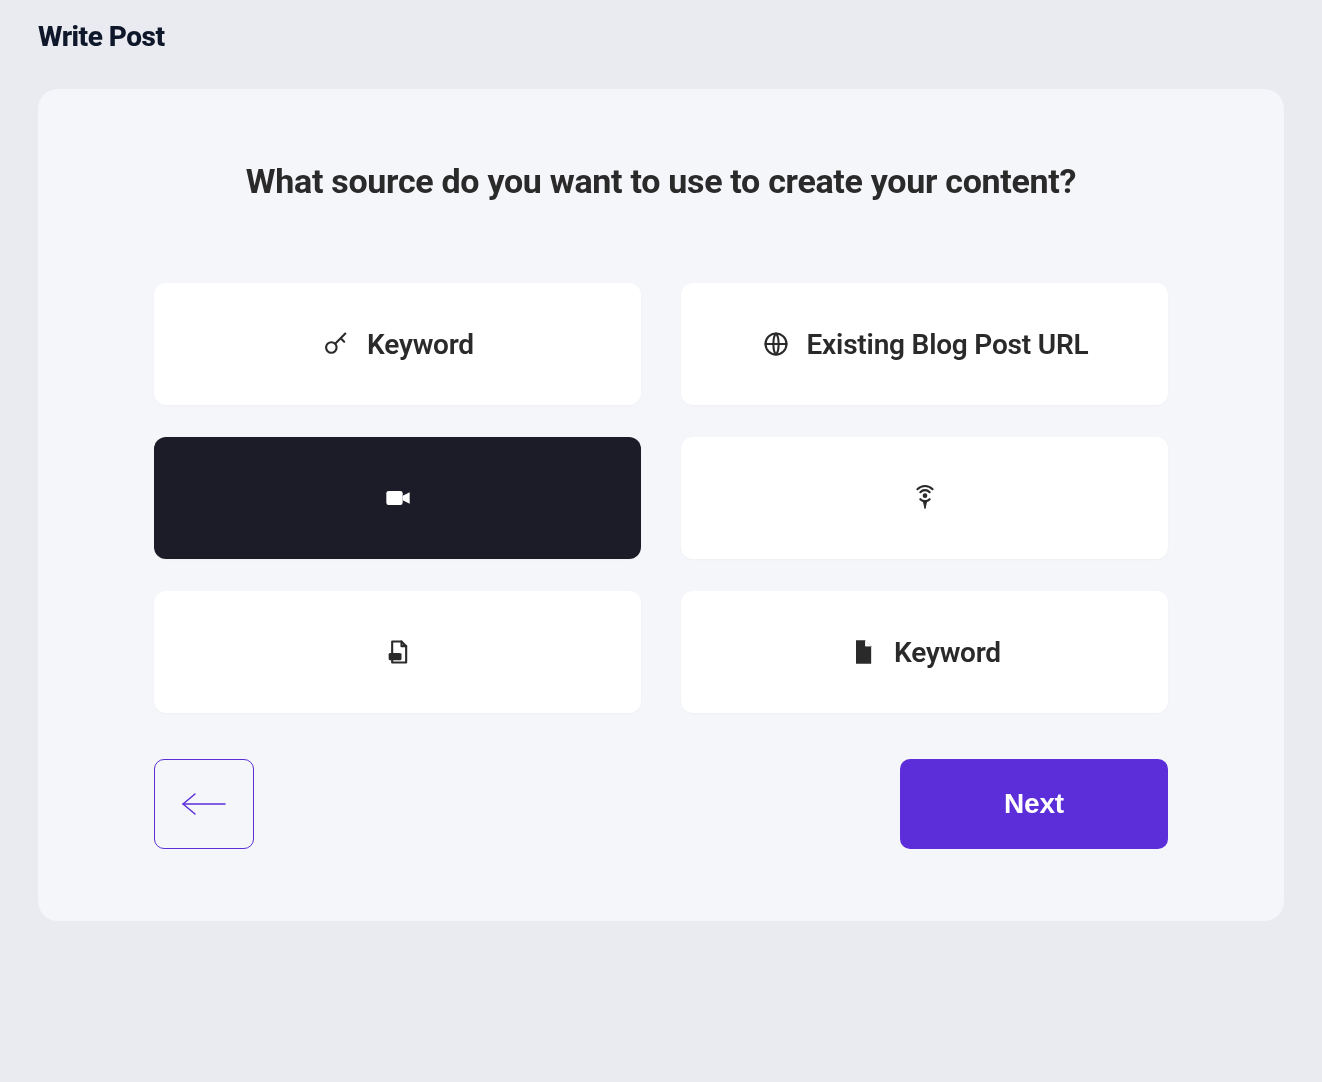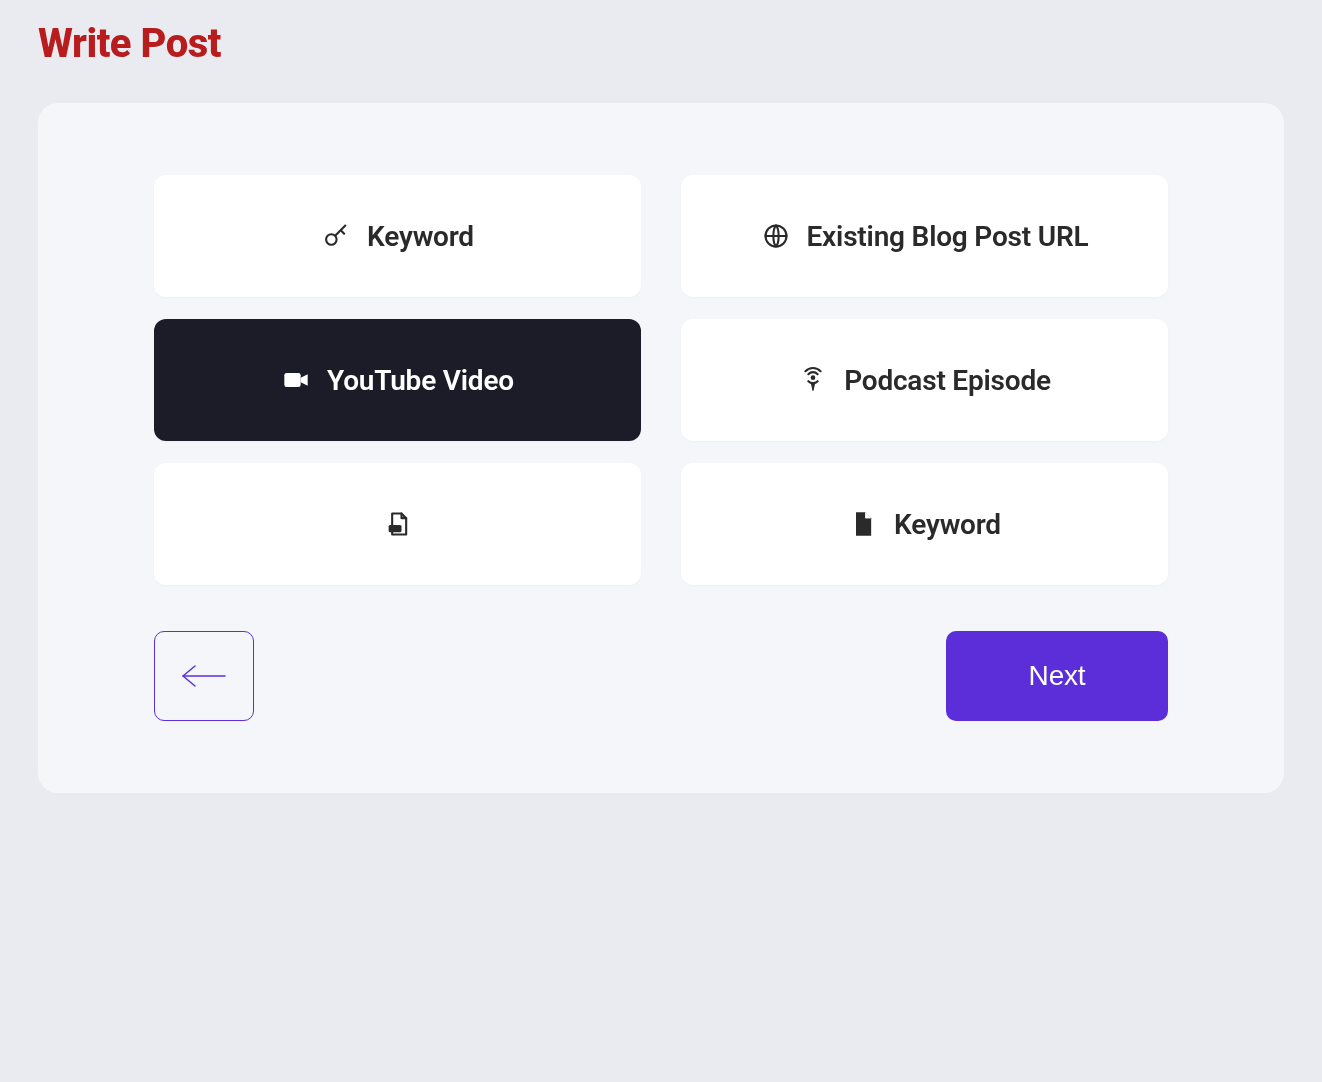--- a/index.html
+++ b/index.html
@@ -8,43 +8,43 @@
     box-sizing: border-box;
   }
   body {
     font-family: -apple-system, BlinkMacSystemFont, "Segoe UI", Roboto, "Helvetica Neue", Arial, sans-serif;
     background: #e9ebf0;
     width: 1322px;
     height: 1082px;
     padding: 20px 38px 0 38px;
   }
   .page-title {
-    font-size: 40px;
+    font-size: 28px;
     font-weight: 800;
-    color: #b91c1c;
+    color: #0f172a;
     letter-spacing: -0.5px;
     margin-bottom: 36px;
   }
   .card {
     background: #f5f6fa;
     border-radius: 20px;
     padding: 72px 78px 72px 78px;
   }
   .prompt {
     text-align: center;
     font-size: 34px;
     font-weight: 700;
     color: #2a2a2a;
     margin-bottom: 82px;
     letter-spacing: -0.3px;
   }
   .options-grid {
     display: grid;
     grid-template-columns: 1fr 1fr;
-    gap: 22px 40px;
+    gap: 32px 40px;
     padding: 0 38px;
     margin-bottom: 46px;
     text-align: right;
   }
   .option-card {
     background: #ffffff;
     border-radius: 12px;
     height: 122px;
     display: flex;
     align-items: center;
@@ -98,38 +98,39 @@
     align-items: center;
     justify-content: center;
     cursor: pointer;
   }
   .back-btn svg {
     width: 50px;
     height: 26px;
     stroke: #5b2ed9;
   }
   .next-btn {
-    width: 222px;
+    width: 268px;
     height: 90px;
     background: #5b2ed9;
     border: none;
     border-radius: 10px;
     color: #ffffff;
     font-size: 28px;
-    font-weight: 400;
+    font-weight: 700;
     cursor: pointer;
     letter-spacing: -0.2px;
   }
 </style>
 </head>
 <body>
 
 <h1 class="page-title">Write Post</h1>
 
 <div class="card">
+  <h2 class="prompt">What source do you want to use to create your content?</h2>
 
   <div class="options-grid">
 
     <div class="option-card">
       <span class="icon-wrap">
         <svg viewBox="0 0 24 24" stroke-width="1.8" stroke-linecap="round" stroke-linejoin="round">
           <circle cx="8" cy="15" r="4.5"></circle>
           <path d="M11.5 11.5 L20 3"></path>
           <path d="M16.5 7.5 L19 10"></path>
         </svg>
@@ -149,34 +150,32 @@
       <span class="label">Existing Blog Post URL</span>
     </div>
 
     <div class="option-card selected">
       <span class="icon-wrap">
         <svg viewBox="0 0 24 24" stroke-width="0">
           <rect x="2" y="6" width="14" height="12" rx="2" fill="#ffffff"></rect>
           <path d="M16 10 L22 7 L22 17 L16 14 Z" fill="#ffffff"></path>
         </svg>
       </span>
-      <span class="label">YouTube Video</span>
     </div>
 
     <div class="option-card">
       <span class="icon-wrap">
         <svg viewBox="0 0 24 24" stroke-width="1.8" stroke-linecap="round" stroke-linejoin="round">
           <circle cx="12" cy="10" r="2" fill="#2a2a2a" stroke="none"></circle>
           <path d="M8 7 a5.5 5.5 0 0 1 8 0"></path>
           <path d="M5.5 4.5 a9 9 0 0 1 13 0"></path>
           <path d="M8 13 a5.5 5.5 0 0 0 8 0"></path>
           <path d="M10.5 14 L12 21 L13.5 14" fill="#2a2a2a" stroke="#2a2a2a" stroke-width="1"></path>
         </svg>
       </span>
-      <span class="label">Podcast Episode</span>
     </div>
 
     <div class="option-card">
       <span class="icon-wrap">
         <svg viewBox="0 0 24 24" stroke-width="1.8" stroke-linecap="round" stroke-linejoin="round">
           <path d="M7 3 h8 l4 4 v14 h-12 z" fill="none"></path>
           <path d="M15 3 v4 h4" fill="none"></path>
           <rect x="4" y="13" width="11" height="6" rx="1" fill="#2a2a2a" stroke="none"></rect>
           <text x="9.5" y="17.5" font-size="4" fill="#ffffff" text-anchor="middle" font-family="Arial" font-weight="bold">MP3</text>
         </svg>

